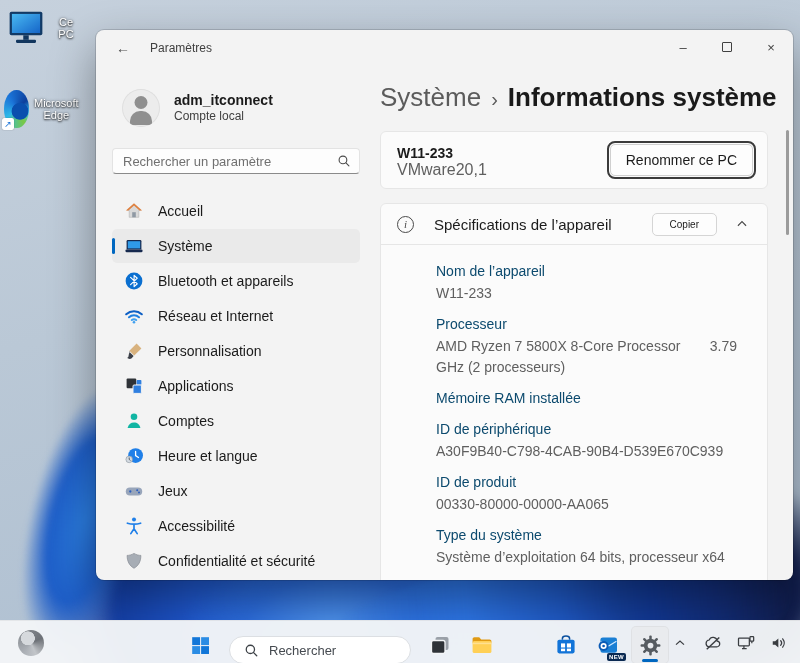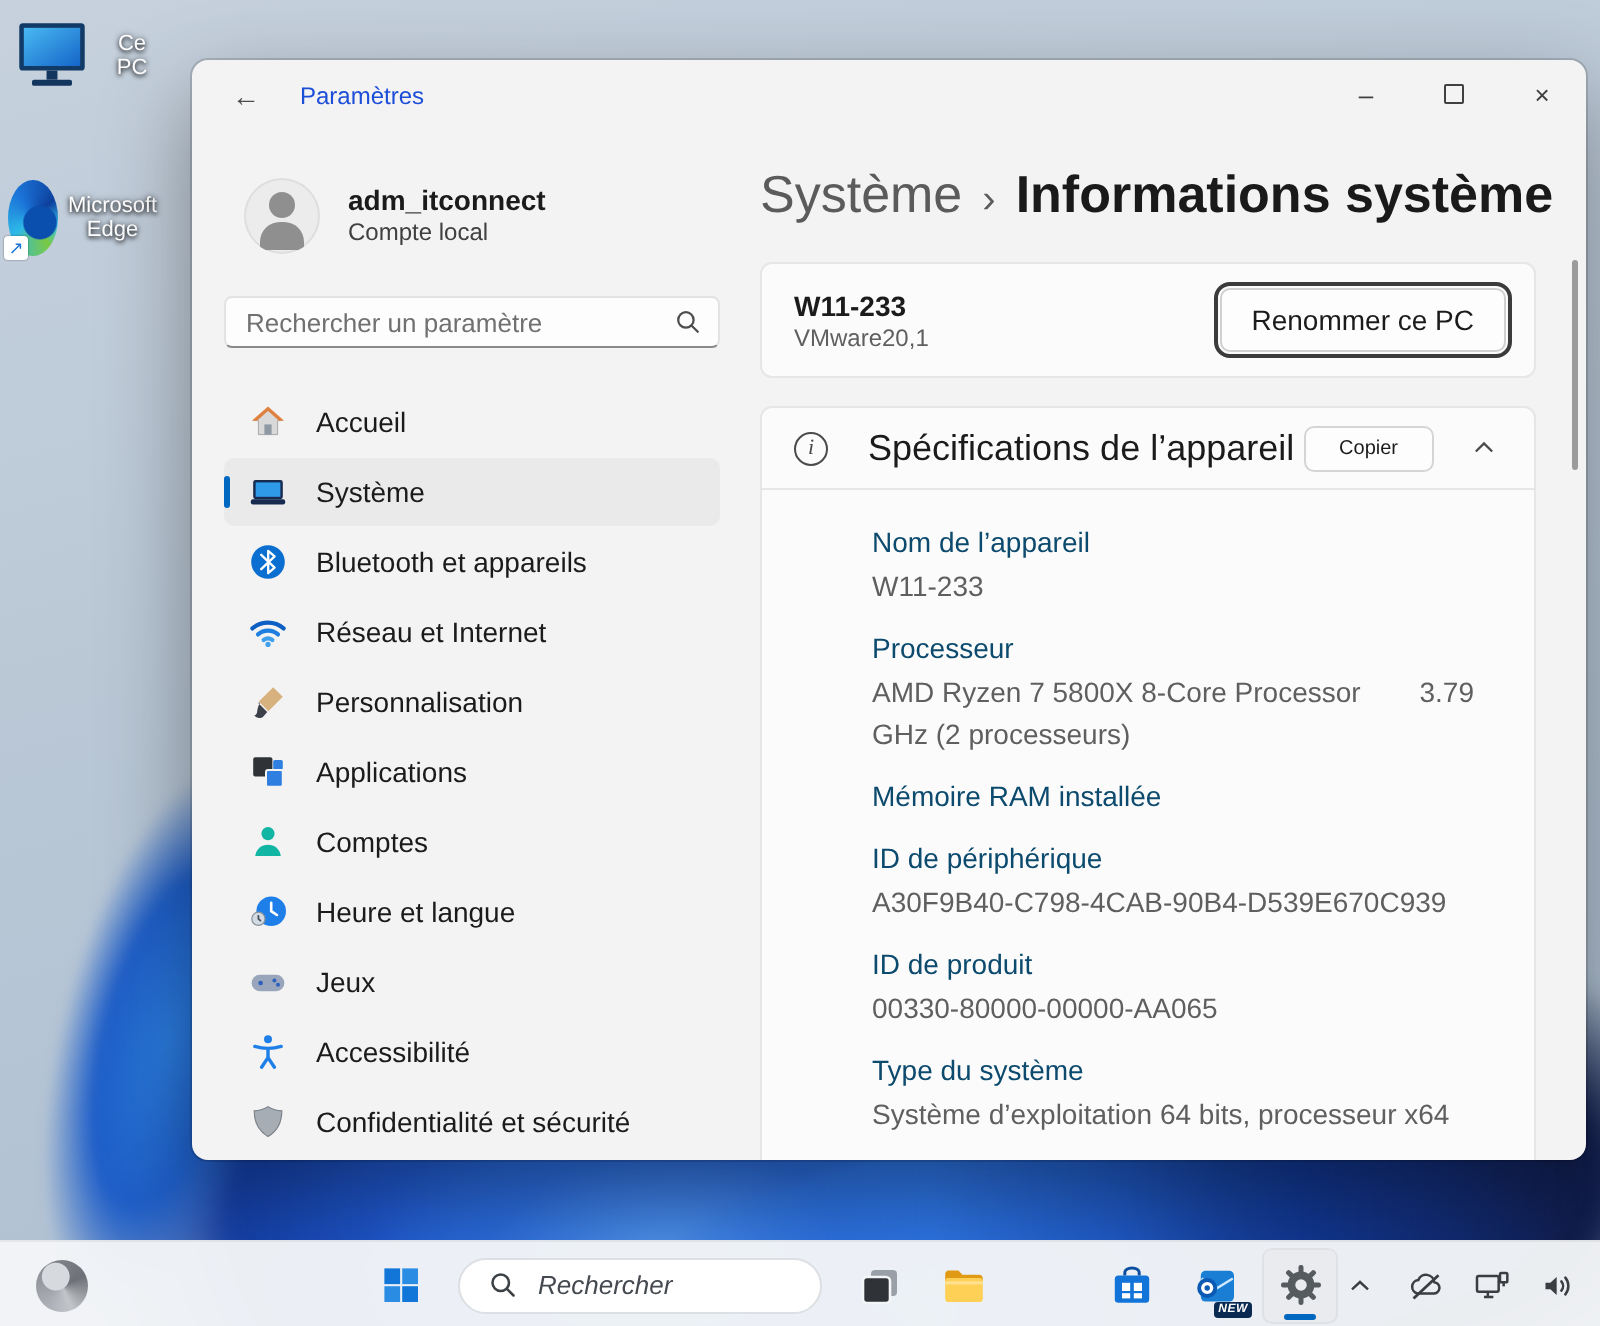--- a/index.html
+++ b/index.html
@@ -37,21 +37,21 @@
       conic-gradient(from 150deg at 50% 50%, #7ac943, #2db8e8 22%, #1b74d8 50%, #0d3f9c 72%, #35c1f1 88%, #7ac943); }
   .edge-ball.small { width:24px; height:24px; }
   .shortcut-badge { position:absolute; left:-2px; bottom:-2px; width:12px; height:12px; background:#fff; border-radius:2px;
     display:flex; align-items:center; justify-content:center; font-size:9px; color:#1b74d8; box-shadow:0 0 1px rgba(0,0,0,.5); }
 
   
   .window { position:absolute; left:96px; top:30px; width:697px; height:550px; background:#f3f3f3;
     border-radius:8px; overflow:hidden; box-shadow:0 18px 45px rgba(0,0,0,.38), 0 0 0 1px rgba(0,0,0,.14); }
   .titlebar { position:absolute; left:0; top:0; right:0; height:36px; display:flex; align-items:center; }
   .back-btn { width:30px; height:24px; margin-left:12px; display:flex; align-items:center; justify-content:center; color:#4d4d4d; font-size:14px; border-radius:4px; }
-  .win-title { font-size:12px; margin-left:12px; color:#1d4ed8; }
+  .win-title { font-size:12px; margin-left:12px; color:#404040; }
   .win-controls { position:absolute; right:0; top:0; display:flex; }
   .win-ctl { width:44px; height:34px; display:flex; align-items:center; justify-content:center; color:#404040; font-size:13px; }
   .win-ctl .maxbox { width:10px; height:10px; border:1px solid #404040; border-radius:1px; }
 
   
   .sidebar { position:absolute; left:16px; top:48px; width:248px; }
   .account { display:flex; align-items:center; gap:14px; padding:8px 8px 8px 10px; height:60px; }
   .avatar { position:relative; width:38px; height:38px; border-radius:50%; background:#ececec; overflow:hidden; flex:0 0 auto; box-shadow:inset 0 0 0 1px rgba(0,0,0,.06); }
   .avatar::before { content:""; position:absolute; left:50%; top:7px; transform:translateX(-50%); width:13px; height:13px; border-radius:50%; background:#8f8f8f; }
   .avatar::after { content:""; position:absolute; left:50%; top:22px; transform:translateX(-50%); width:22px; height:14px; border-radius:10px 10px 2px 2px; background:#8f8f8f; }
@@ -69,45 +69,45 @@
 
   
   .content { position:absolute; left:284px; top:36px; width:388px; }
   .breadcrumb { margin-top:16px; font-size:26px; display:flex; align-items:baseline; gap:10px; white-space:nowrap; }
   .crumb-parent { color:#5b5b5b; font-weight:400; }
   .crumb-sep { color:#5b5b5b; font-size:20px; }
   .crumb-current { color:#1a1a1a; font-weight:700; }
   .card { background:#fbfbfb; border:1px solid #e6e6e6; border-radius:6px; }
   .device-card { margin-top:18px; height:58px; display:flex; align-items:center; padding:0 14px 0 16px; }
   .dev-name { font-size:14px; font-weight:700; line-height:18px; }
-  .dev-model { font-size:12px; color:#5f5f5f; line-height:15px; }
+  .dev-model { font-size:16px; color:#5f5f5f; line-height:15px; }
   .rename-btn { margin-left:auto; background:#fdfdfd; border:1px solid #d0d0d0; border-radius:5px; padding:7px 15px;
     font-size:14px; color:#1b1b1b; outline:2px solid #3b3b3b; outline-offset:1px; font-family:inherit; }
   .specs-card { margin-top:14px; }
   .specs-header { height:40px; display:flex; align-items:center; padding:0 14px 0 16px; }
   .info-icon { width:17px; height:17px; border:1.2px solid #4a4a4a; border-radius:50%; color:#4a4a4a;
     font-size:11px; display:flex; align-items:center; justify-content:center; font-family:"Liberation Serif", serif; font-style:italic; }
-  .specs-title { margin-left:20px; font-size:18px; }
+  .specs-title { margin-left:20px; font-size:15px; }
   .copy-btn { margin-left:auto; background:#fdfdfd; border:1px solid #d5d5d5; border-radius:5px; padding:5px 17px; font-size:10px; color:#1b1b1b; font-family:inherit; }
   .chev-up { margin-left:14px; width:22px; display:flex; justify-content:center; color:#4a4a4a; }
   .specs-divider { height:1px; background:#e6e6e6; }
   .specs-body { padding:6px 30px 20px 55px; }
   .spec-label { margin-top:10px; font-size:14px; color:#0c4a6e; line-height:21px; }
   .spec-value { margin-top:1px; font-size:14px; color:#5f5f5f; line-height:21px; }
   .spec-value.flexline { display:flex; justify-content:space-between; }
   .scrollbar-thumb { position:absolute; right:4px; top:100px; width:3px; height:105px; background:#9b9b9b; border-radius:2px; }
 
   
   .taskbar { position:absolute; left:0; right:0; bottom:0; height:43px; background:rgba(243,245,247,.97);
     border-top:1px solid rgba(0,0,0,.05); }
   .tb-left { position:absolute; left:12px; top:0; height:43px; display:flex; align-items:center; }
   .widgets-ball { width:26px; height:26px; border-radius:50%;
     background: radial-gradient(circle at 38% 32%, #d6d9dd 0 28%, rgba(0,0,0,0) 30%),
                 conic-gradient(from 210deg, #aeb2b8, #83878d 35%, #6d7177 60%, #c2c5c9 85%, #aeb2b8); }
-  .tb-center { position:absolute; left:181px; top:0; height:43px; display:flex; align-items:center; gap:4px;font-style:italic; }
+  .tb-center { position:absolute; left:181px; top:0; height:43px; display:flex; align-items:flex-end; gap:4px; }
   .tb-btn { width:38px; height:38px; border-radius:5px; display:flex; align-items:center; justify-content:center; position:relative; }
   .tb-btn.active { background:#e9ebee; box-shadow:inset 0 0 0 1px rgba(0,0,0,.04); }
   .tb-btn.active::after { content:""; position:absolute; bottom:2px; left:50%; transform:translateX(-50%);
     width:16px; height:3px; border-radius:2px; background:#0067c0; }
   .tb-search { height:28px; width:182px; margin:0 6px; background:#fff; border:1px solid #dcdfe3; border-radius:15px;
     display:flex; align-items:center; gap:10px; padding:0 14px; }
   .tb-search span { font-size:13px; color:#454a50; }
   .badge-new { position:absolute; right:1px; bottom:3px; background:#0b2a52; color:#fff; font-size:6px; font-weight:700;
     padding:1px 2px; border-radius:2px; letter-spacing:.3px; }
   .tb-tray { position:absolute; right:8px; top:0; height:43px; display:flex; align-items:center; gap:7px; }

